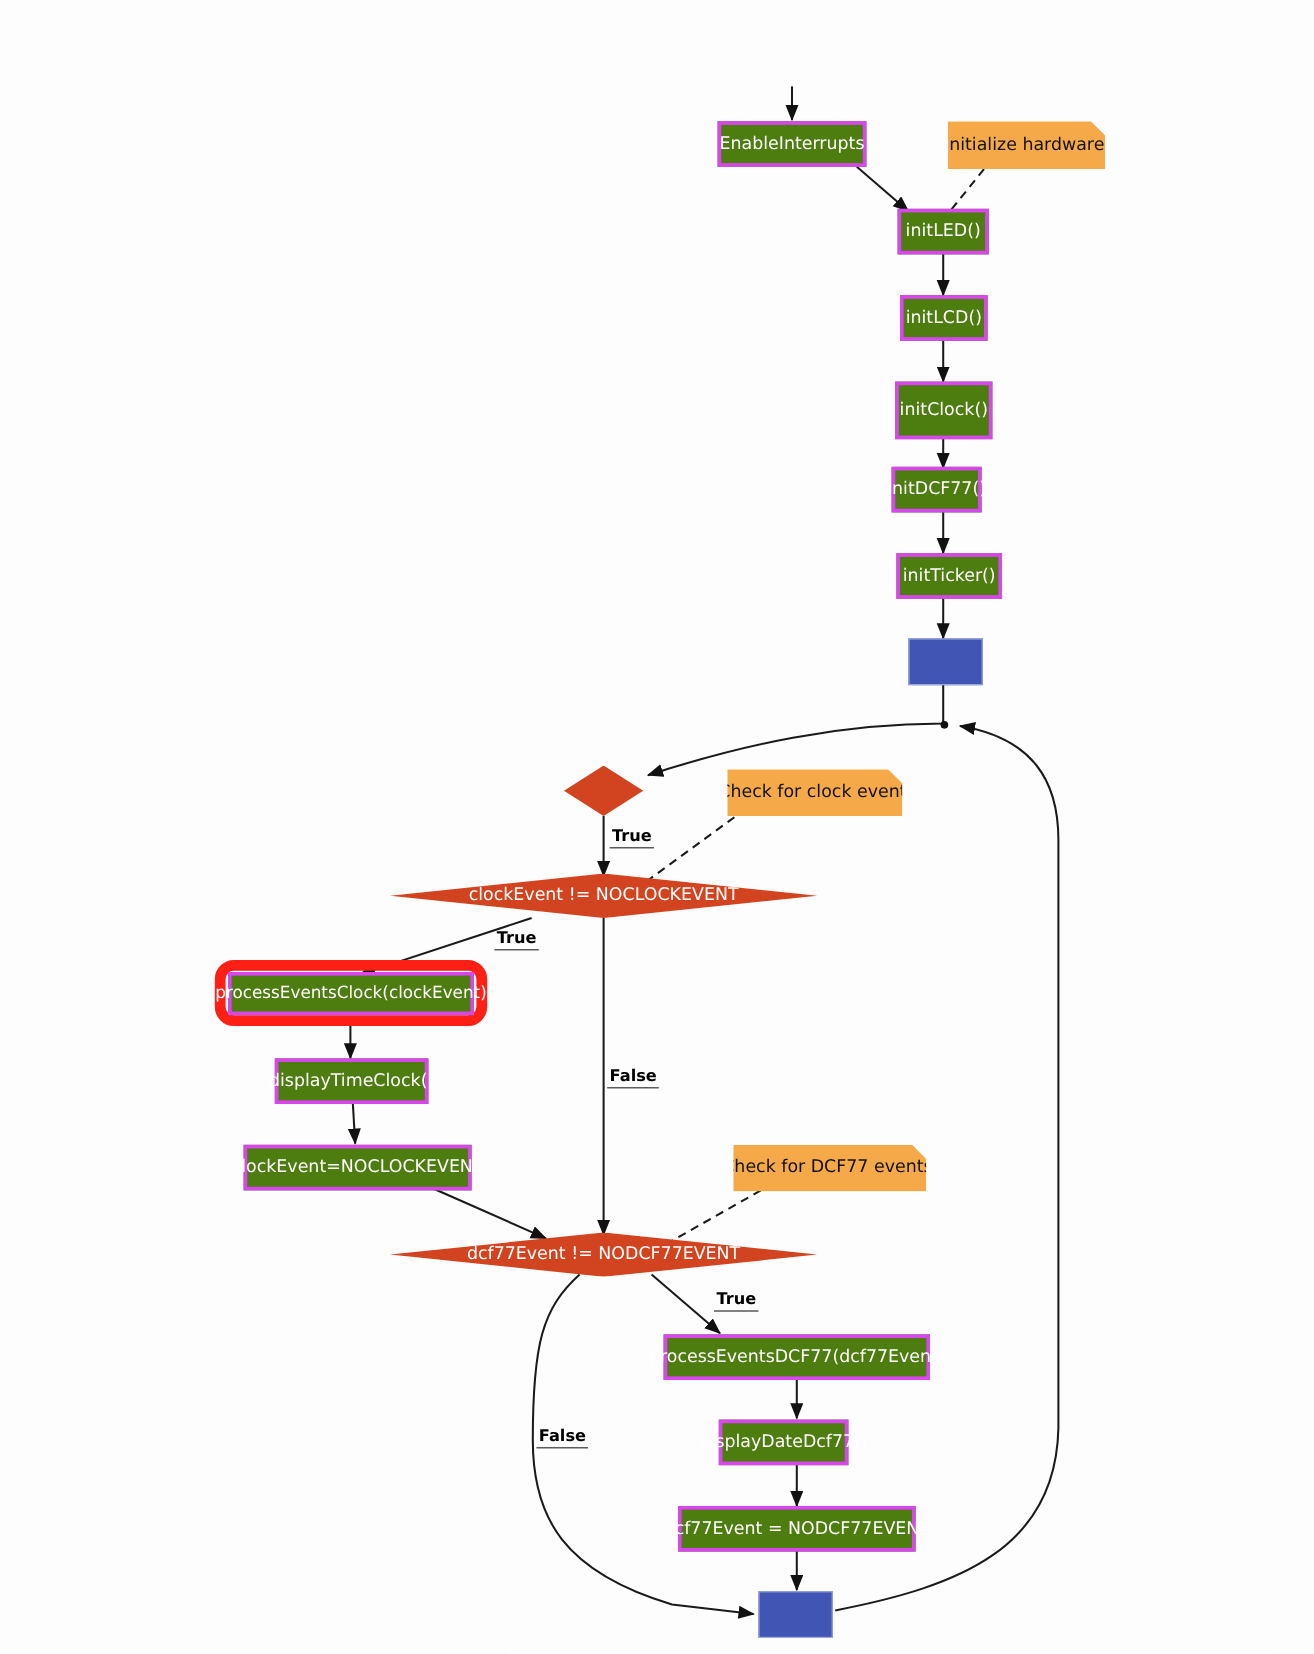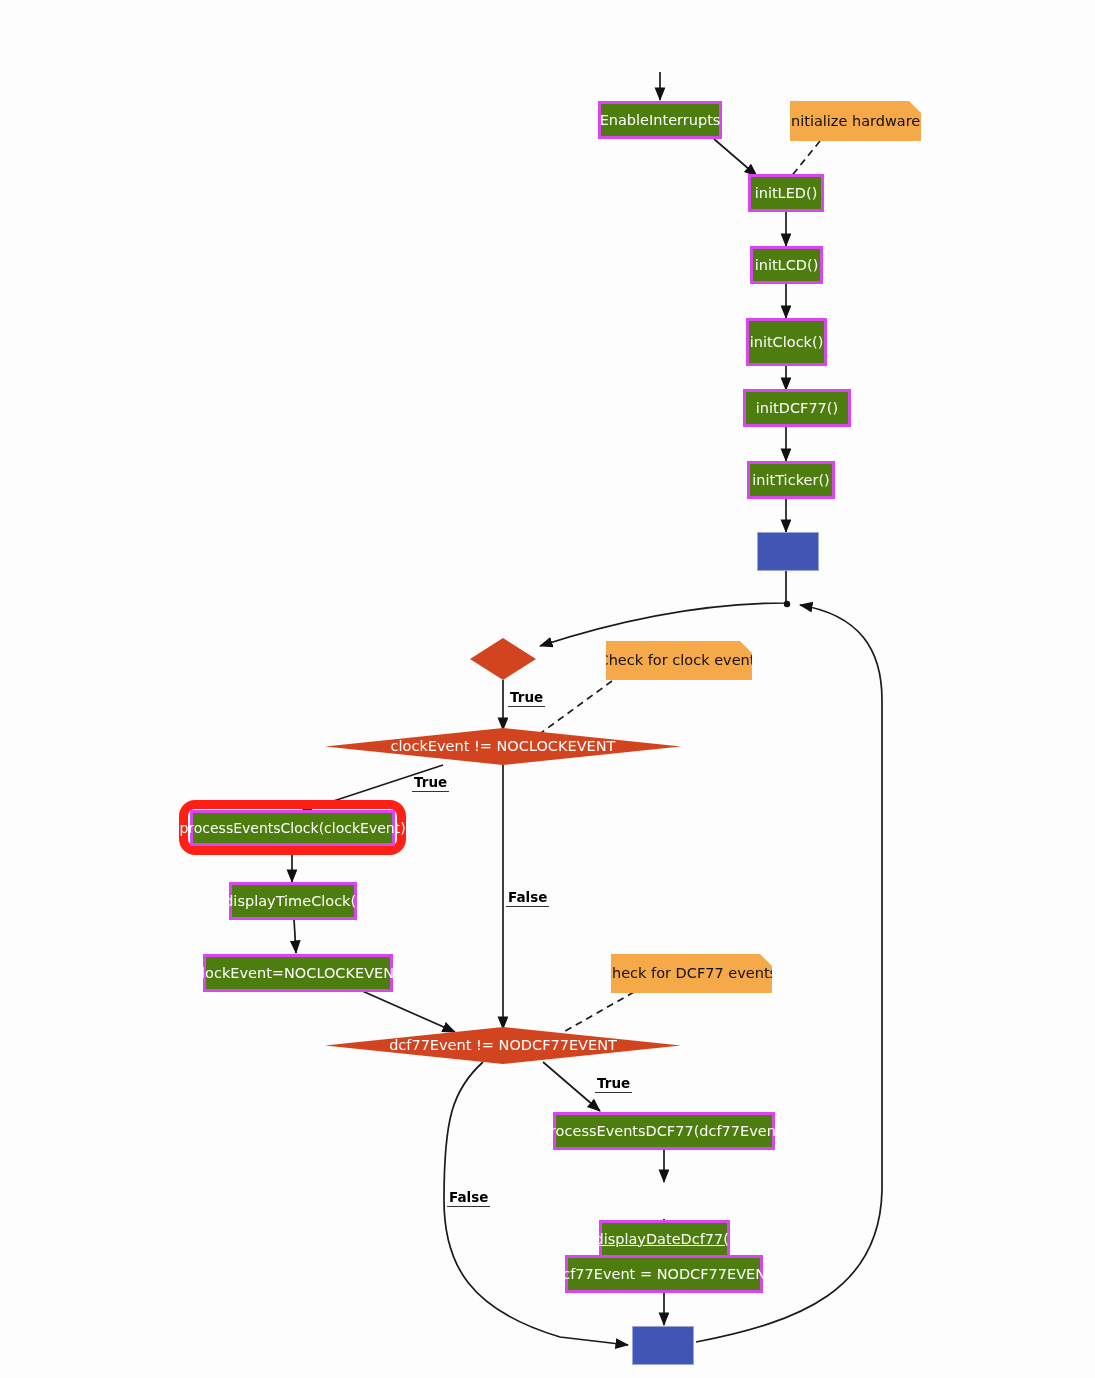--- a/index.html
+++ b/index.html
@@ -168,21 +168,21 @@
   </div>
 
   <div class="node proc" style="left:750px; top:246px; width:73px; height:38px;">
     <span>initLCD()</span>
   </div>
 
   <div class="node proc" style="left:746px; top:318px; width:81px; height:48px;">
     <span>initClock()</span>
   </div>
 
-  <div class="node proc" style="left:743px; top:389px; width:108px; height:38px;">
+  <div class="node proc" style="left:743px; top:389px; width:75px; height:38px;">
     <span>initDCF77()</span>
   </div>
 
   <div class="node proc" style="left:747px; top:461px; width:88px; height:38px;">
     <span>initTicker()</span>
   </div>
 
   <div class="node junction" style="left:757px; top:532px; width:62px; height:39px;">
     <span></span>
   </div>
@@ -218,21 +218,21 @@
   </div>
 
   <div class="node diamond" style="left:325px; top:1027px; width:356px; height:37px;">
     <span>dcf77Event != NODCF77EVENT</span>
   </div>
 
   <div class="node proc" style="left:553px; top:1112px; width:222px; height:38px;">
     <span>processEventsDCF77(dcf77Event)</span>
   </div>
 
-  <div class="node proc" style="left:599px; top:1220px; width:131px; height:38px;text-decoration:underline;">
+  <div class="node proc" style="left:599px; top:1183px; width:108px; height:38px;">
     <span>displayDateDcf77()</span>
   </div>
 
   <div class="node proc" style="left:565px; top:1255px; width:198px; height:38px;">
     <span>dcf77Event = NODCF77EVENT</span>
   </div>
 
   <div class="node junction" style="left:632px; top:1326px; width:62px; height:39px;">
     <span></span>
   </div>

